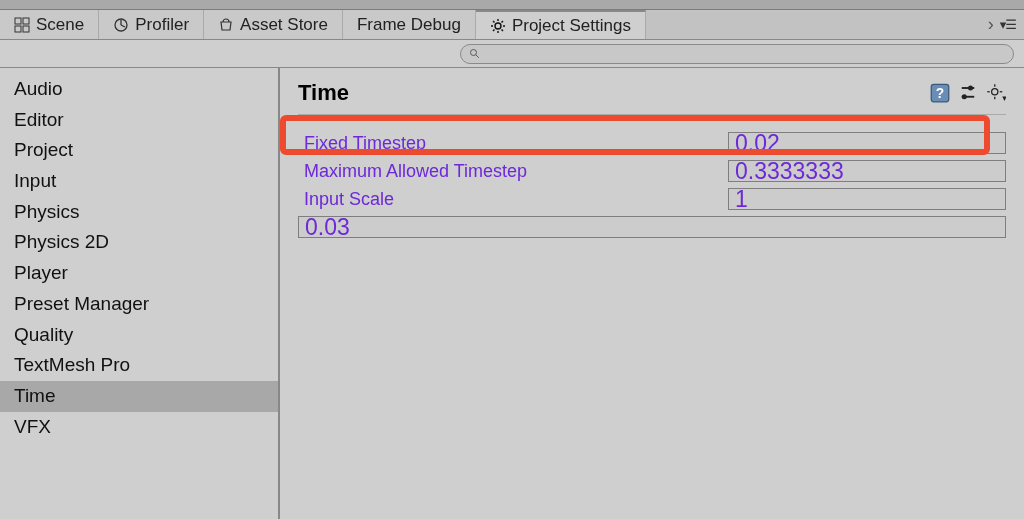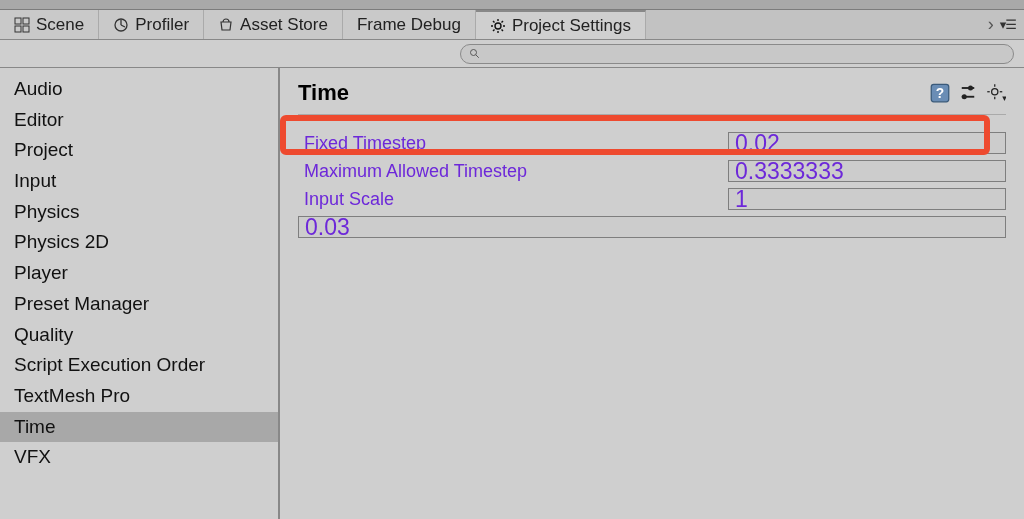--- a/index.html
+++ b/index.html
@@ -156,21 +156,20 @@
   <div class="sidebar">
     <div class="item"><span>Audio</span></div>
     <div class="item"><span>Editor</span></div>
     <div class="item"><span>Project</span></div>
     <div class="item"><span>Input</span></div>
     <div class="item"><span>Physics</span></div>
     <div class="item"><span>Physics 2D</span></div>
     <div class="item"><span>Player</span></div>
     <div class="item"><span>Preset Manager</span></div>
     <div class="item"><span>Quality</span></div>
-    <div class="item"><span>Script Execution Order</span></div>
     <div class="item"><span>TextMesh Pro</span></div>
     <div class="item selected"><span>Time</span></div>
     <div class="item"><span>VFX</span></div>
   </div>
 
   <div class="main">
     <div class="titlebar">
       <h1>Time</h1>
       <div class="spacer"></div>
       <div class="iconbtn">

